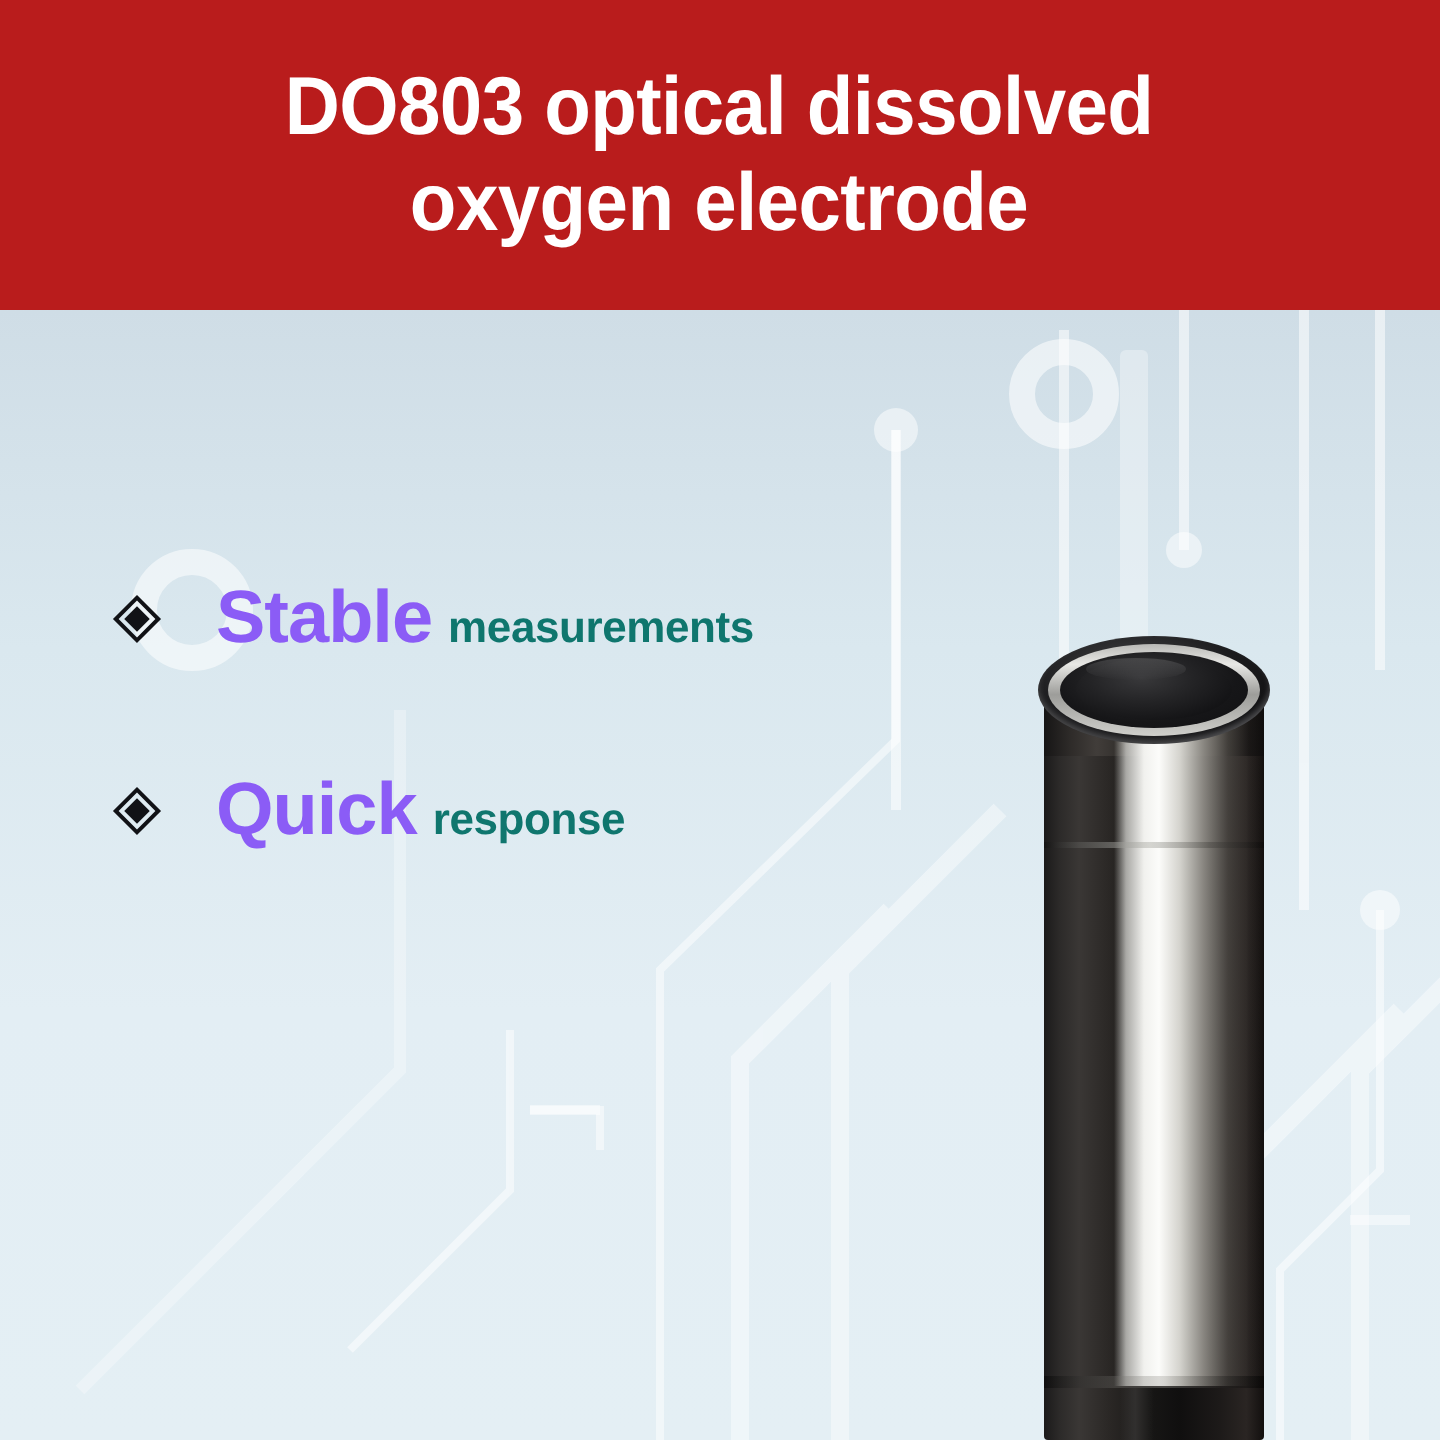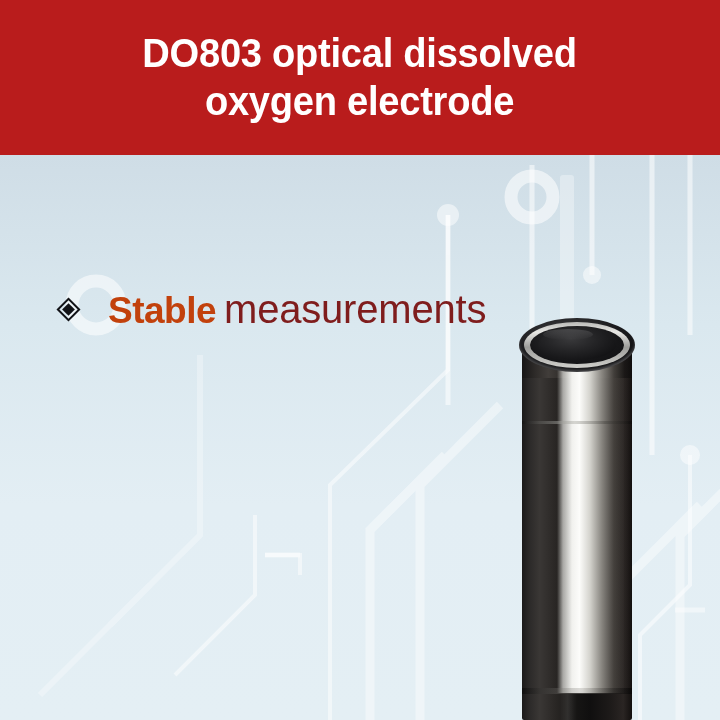--- a/index.html
+++ b/index.html
@@ -86,29 +86,29 @@
   }
   .bullet .d-in {
     position:absolute;
     left:8px; top:8px;
     width:9px; height:9px;
     background:#111216;
     transform:rotate(45deg);
   }
   .feature-text { white-space:nowrap; }
   .kw {
-    color:#c2410c;
+    color:#8b5cf6;
     font-weight:bold;
     font-size:37px;
     letter-spacing:-0.5px;
   }
   .rest {
-    color:#7f1d1d;
-    font-weight:normal;
-    font-size:40px;
+    color:#0f766e;
+    font-weight:bold;
+    font-size:22px;
     letter-spacing:-0.2px;
     padding-left:8px;
   }
   .rest:empty { padding-left:0; }
 
   
   .electrode {
     position:absolute;
     left:519px; top:318px;
     width:116px; height:402px;
@@ -317,17 +317,26 @@
       <span class="bullet">
         <span class="d-out"></span>
           <span class="d-in"></span>
       </span>
       <span class="feature-text">
         <span class="kw">Stable</span><span class="rest">measurements</span>
       </span>
     </div>
 
 
+    <div class="feature-row">
+      <span class="bullet">
+        <span class="d-out"></span>
+          <span class="d-in"></span>
+      </span>
+      <span class="feature-text">
+        <span class="kw">Quick</span><span class="rest">response</span>
+      </span>
+    </div>
 
 
   </div>
 
 </div>
 
 </body></html>

